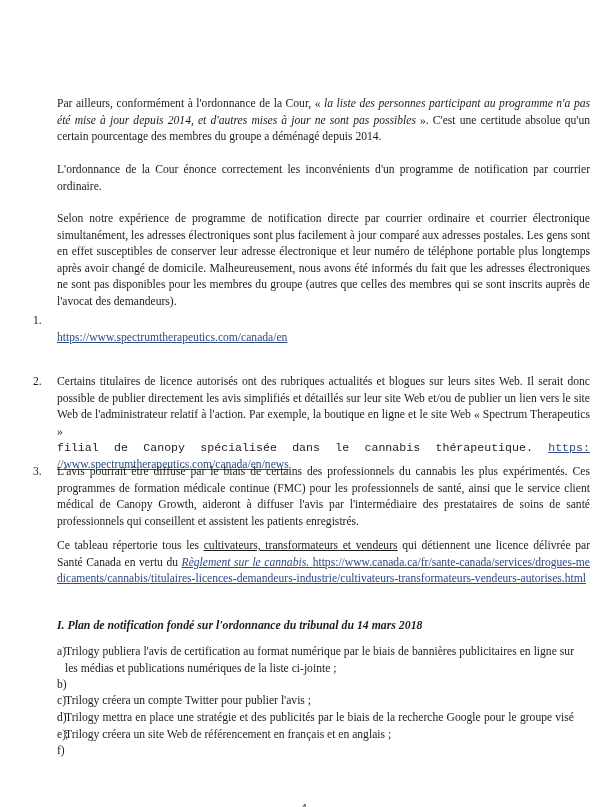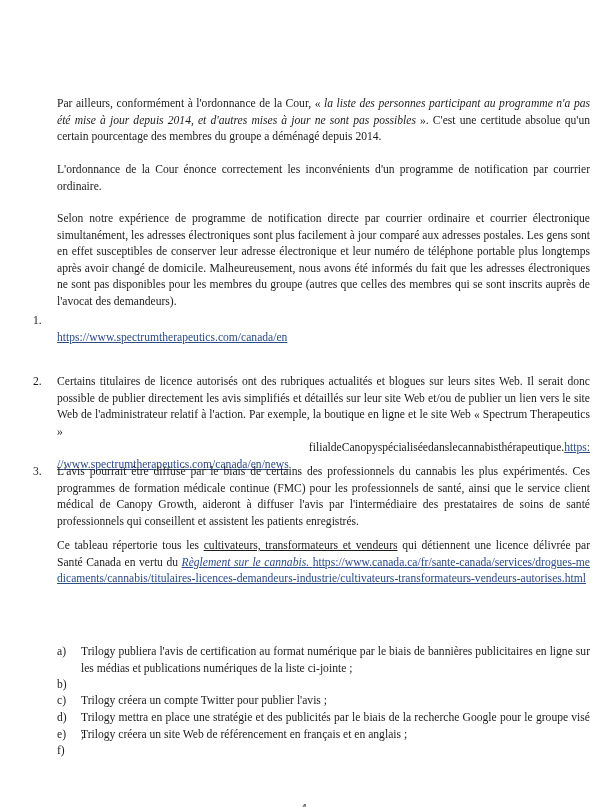--- a/index.html
+++ b/index.html
@@ -23,21 +23,21 @@
   }
   .item { left: 57px; width: 533px; }
   .heading {
     position: absolute; left: 57px; top: 594px;
     font-size: 11.8px; font-weight: bold; font-style: italic;
   }
   .alpha-label {
     position: absolute; left: 57px; font-size: 11.6px; line-height: 16.6px;
   }
   .alpha {
-    position: absolute; left: 81px; width: 509px;
+    position: absolute; left: 65px; width: 509px;
     font-size: 11.6px; line-height: 16.6px; text-align: justify; margin: 0;
   }
   .pagenum {
     position: absolute; left: 300px; top: 747px; font-size: 12px;
     font-family: "DejaVu Sans", sans-serif; color: #555;
   }
   .spread { text-align: justify; text-align-last: justify; }
 </style>
 </head>
 <body>
@@ -52,39 +52,40 @@
 
   <span class="num" style="top:289px;">1.</span>
   <div class="p item last-left" style="top:289px;">
     <br>
     <a class="link">https://www.spectrumtherapeutics.com/canada/en</a>
   </div>
 
   <span class="num" style="top:350px;">2.</span>
   <div class="p item" style="top:350px;">
     <div class="spread">Certains titulaires de licence autorisés ont des rubriques actualités et blogues sur leurs sites Web. Il serait donc possible de publier directement les avis simplifiés et détaillés sur leur site Web et/ou de publier un lien vers le site Web de l'administrateur relatif à l'action. Par exemple, la boutique en ligne et le site Web « Spectrum Therapeutics »</div>
-    <div style="display:flex; justify-content:flex-end;">
+    <div style="display:flex; justify-content:space-between;font-family:Liberation Mono, monospace;">
       <span>filial</span>
       <span>de</span>
       <span>Canopy</span>
       <span>spécialisée</span>
       <span>dans</span>
       <span>le</span>
       <span>cannabis</span>
       <span>thérapeutique.</span>
       <a class="link">https:</a>
     </div>
     <a class="link">//www.spectrumtherapeutics.com/canada/en/news</a>
   </div>
 
   <span class="num" style="top:440px;">3.</span>
   <div class="p item last-left" style="top:440px;">L'avis pourrait être diffusé par le biais de certains des professionnels du cannabis les plus expérimentés. Ces programmes de formation médicale continue (FMC) pour les professionnels de santé, ainsi que le service client médical de Canopy Growth, aideront à diffuser l'avis par l'intermédiaire des prestataires de soins de santé professionnels qui conseillent et assistent les patients enregistrés.</div>
 
   <p class="p item last-left" style="top:514px;"><span>Ce tableau répertorie tous les </span><span class="link" style="color:#1c1c1c;">cultivateurs, transformateurs et vendeurs</span><span> qui détiennent une licence délivrée par Santé Canada en vertu du </span><span class="link it">Règlement sur le cannabis.</span><span class="link"> </span><a class="link" style="word-break:break-all;">https://www.canada.ca/fr/sante-canada/services/drogues-medicaments/cannabis/titulaires-licences-demandeurs-industrie/cultivateurs-transformateurs-vendeurs-autorises.html</a></p>
 
+  <div class="heading">I. Plan de notification fondé sur l'ordonnance du tribunal du 14 mars 2018</div>
 
   <span class="alpha-label" style="top:620px;">a)</span>
   <p class="alpha last-left" style="top:620px;">Trilogy publiera l'avis de certification au format numérique par le biais de bannières publicitaires en ligne sur les médias et publications numériques de la liste ci-jointe ;</p>
 
   <span class="alpha-label" style="top:653px;">b)</span>
 
   <span class="alpha-label" style="top:669px;">c)</span>
   <p class="alpha last-left" style="top:669px;">Trilogy créera un compte Twitter pour publier l'avis ;</p>
 
   <span class="alpha-label" style="top:686px;">d)</span>

